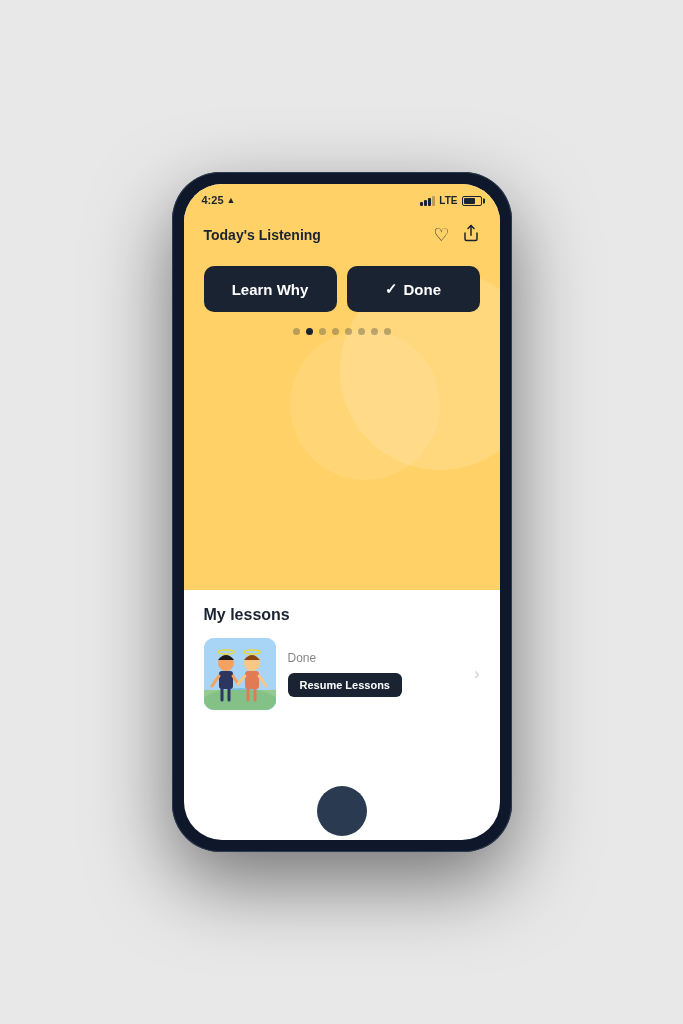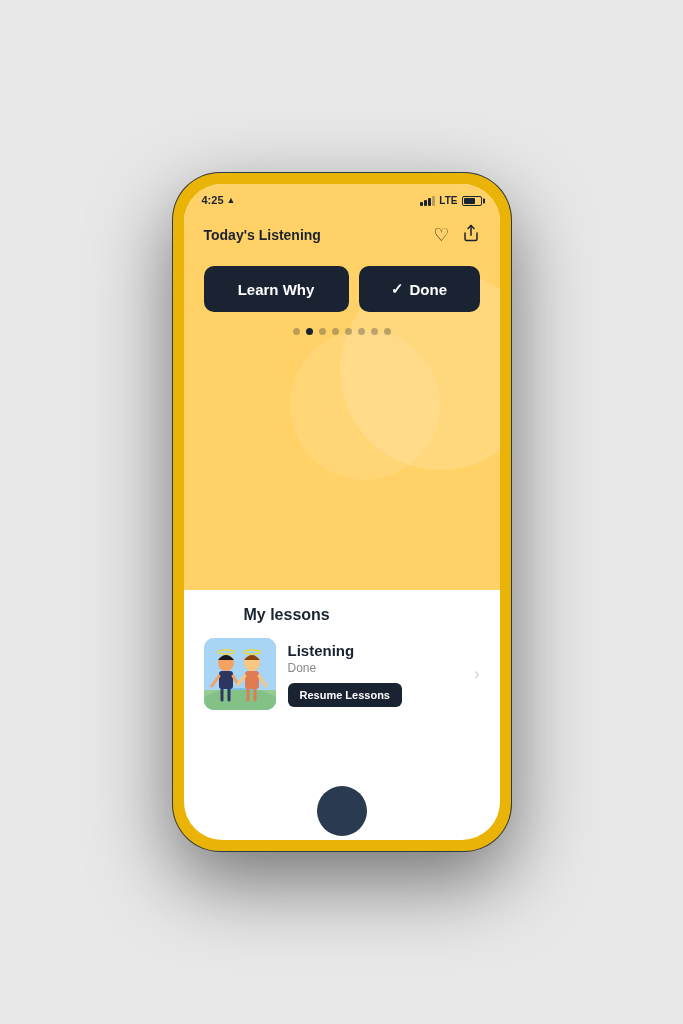--- a/index.html
+++ b/index.html
@@ -8,21 +8,21 @@
       display: flex;
       justify-content: center;
       align-items: center;
       min-height: 100vh;
       font-family: -apple-system, BlinkMacSystemFont, 'Segoe UI', sans-serif;
     }
 
     .phone-outer {
       width: 340px;
       height: 680px;
-      background: #eab308;
+      background: #0f172a;
       border-radius: 48px;
       padding: 12px;
       box-shadow: 0 30px 80px rgba(0,0,0,0.5), inset 0 0 0 1px #2a3a50;
       position: relative;
     }
 
     .phone-inner {
       width: 100%;
       height: 100%;
       background: #fff;
@@ -168,21 +168,21 @@
       position: relative;
       z-index: 1;
     }
 
     .btn-learn {
       flex: 1;
       background: #1a2332;
       color: #fff;
       border: none;
       border-radius: 10px;
-      padding: 14px 22px;
+      padding: 14px 10px;
       font-size: 15px;
       font-weight: 700;
       cursor: pointer;
     }
 
     .btn-done {
       flex: 1;
       background: #1a2332;
       color: #fff;
       border: none;
@@ -202,21 +202,20 @@
     .lessons-section {
       background: #fff;
       padding: 16px 20px;
     }
 
     .lessons-title {
       font-size: 16px;
       font-weight: 700;
       color: #1a2332;
       margin-bottom: 14px;
-      margin-left: 40px;
     }
 
     .lesson-item {
       display: flex;
       align-items: center;
       gap: 12px;
     }
 
     .lesson-thumbnail {
       width: 72px;
@@ -375,21 +374,20 @@
             <line x1="51" y1="51" x2="51" y2="62" stroke="#e07b54" stroke-width="3" stroke-linecap="round"></line>
 
             <path d="M40 22 Q48 12 56 22" fill="#8B4513" stroke="none"></path>
 
             <ellipse cx="22" cy="14" rx="8" ry="2" fill="none" stroke="#ffd700" stroke-width="1.5" opacity="0.8"></ellipse>
             <ellipse cx="48" cy="14" rx="8" ry="2" fill="none" stroke="#ffd700" stroke-width="1.5" opacity="0.8"></ellipse>
           </svg>
         </div>
 
         <div class="lesson-info">
-          <div class="lesson-name">Listening</div>
           <div class="lesson-author">Done</div>
           <button class="btn-resume">Resume Lessons</button>
         </div>
 
         <span class="lesson-arrow">›</span>
       </div>
     </div>
 
   </div>
 

